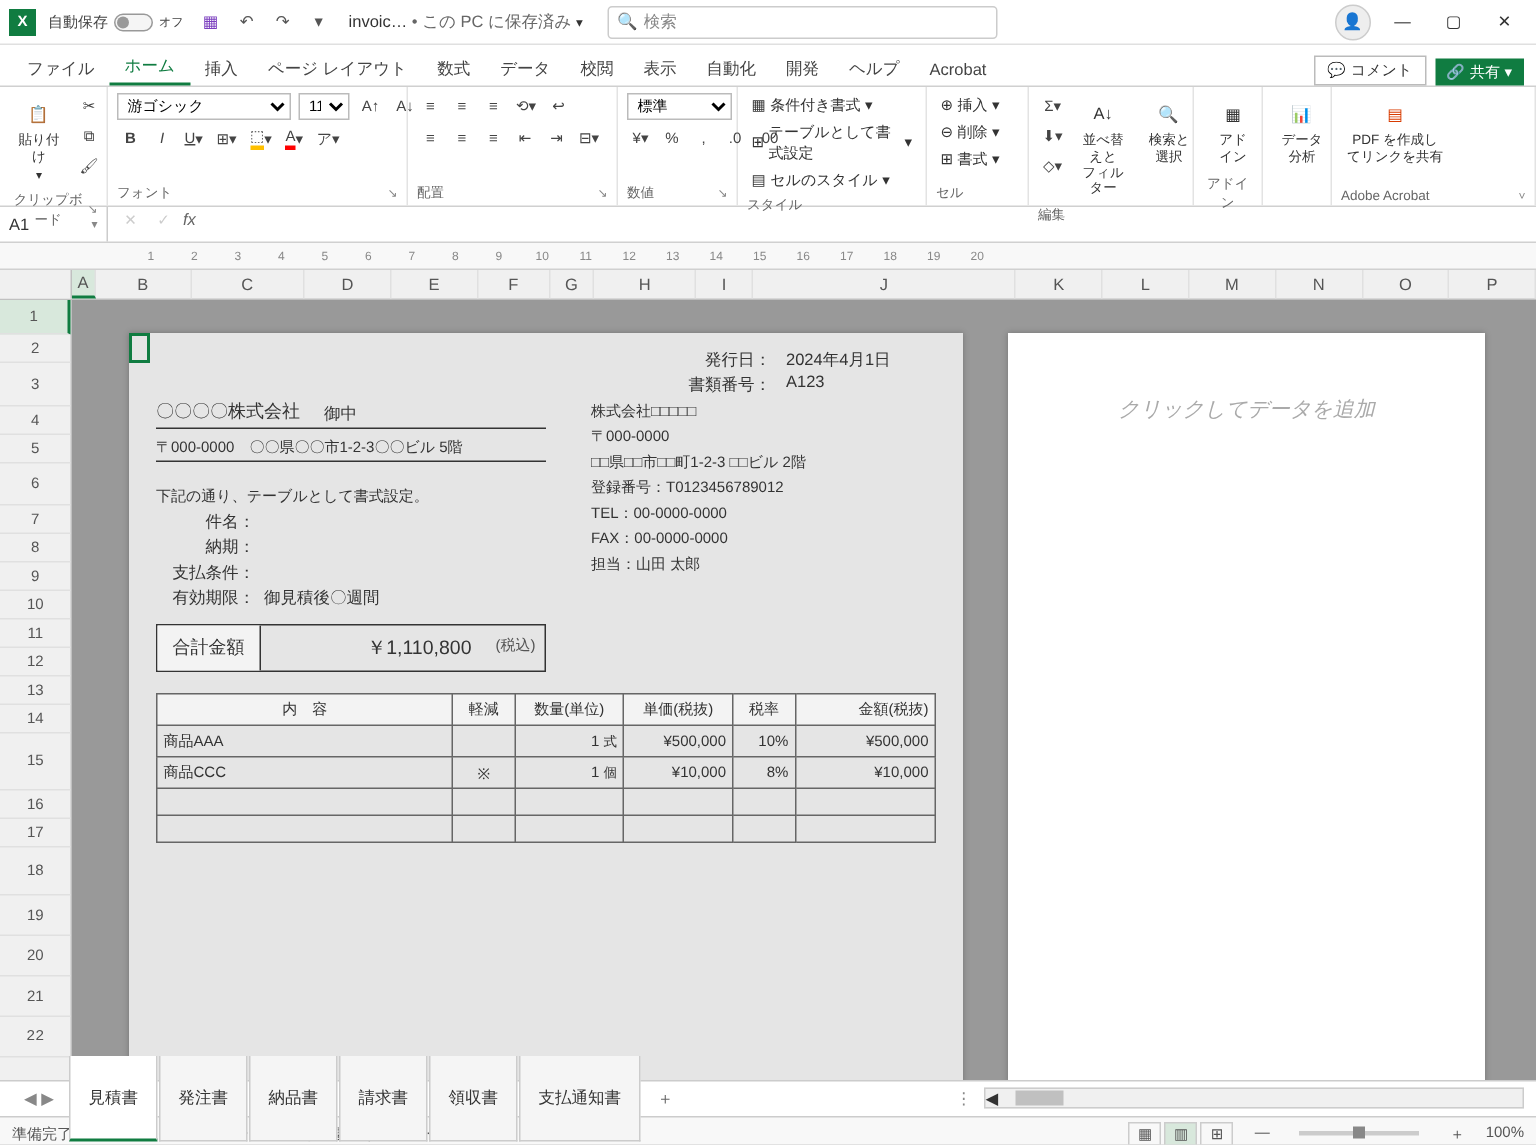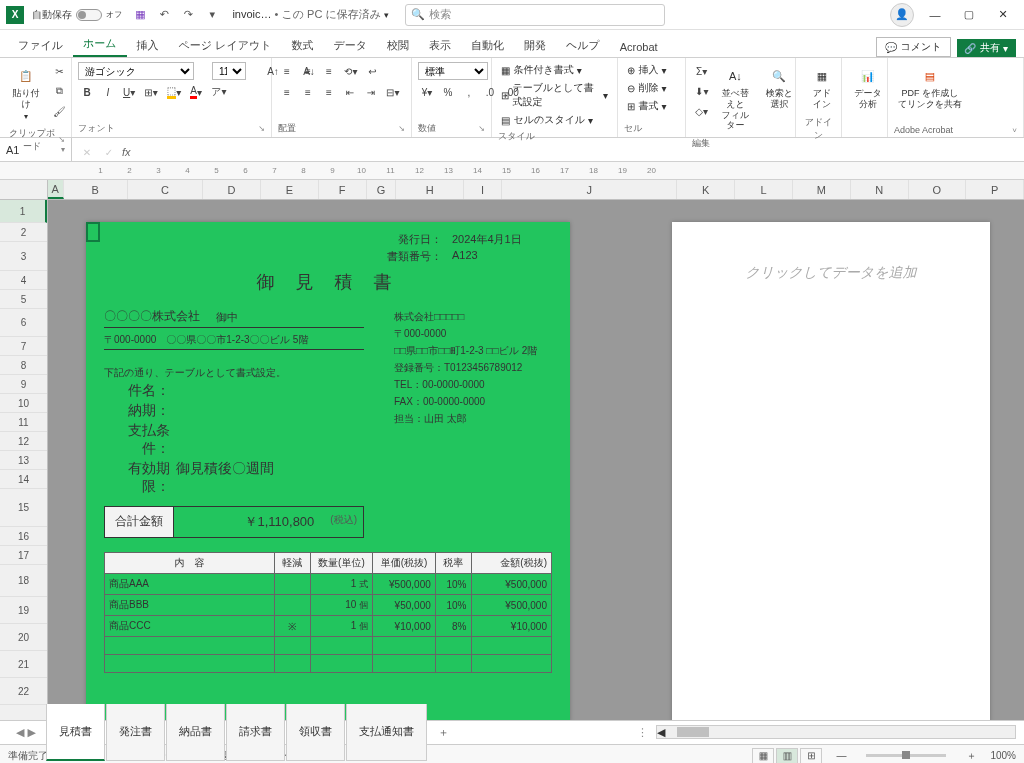--- a/index.html
+++ b/index.html
@@ -36,21 +36,21 @@
 .ribbon .group .label { font-size: 9px; color: #666; text-align: center; padding-top: 2px; display: flex; justify-content: space-between; align-items: center; }
 .ribbon .group .label .launcher { font-size: 8px; color: #888; cursor: pointer; }
 .rbtn { padding: 2px 3px; cursor: pointer; display: flex; align-items: center; justify-content: center; font-size: 10px; color: #444; min-width: 18px; min-height: 18px; }
 .rsel { border: 1px solid #bbb; font-size: 10px; height: 18px; padding: 0 2px; background: #fff; }
 .big-btn { display: flex; flex-direction: column; align-items: center; justify-content: center; padding: 4px; gap: 2px; cursor: pointer; min-width: 40px; }
 .big-btn .icon { width: 20px; height: 20px; display: flex; align-items: center; justify-content: center; }
 .big-btn .lbl { font-size: 9px; text-align: center; line-height: 1.2; }
 .row-btn { display: flex; align-items: center; gap: 3px; cursor: pointer; padding: 1px 3px; font-size: 10px; }
 
 
-.formula-bar { height: 24px; display: flex; align-items: flex-end; border-bottom: 1px solid #d0d0d0; }
+.formula-bar { height: 24px; display: flex; align-items: flex-start; border-bottom: 1px solid #d0d0d0; }
 .formula-bar .namebox { width: 72px; border-right: 1px solid #ccc; padding: 0 6px; font-size: 11px; height: 100%; display: flex; align-items: center; justify-content: space-between; }
 .formula-bar .fnarea { display: flex; align-items: center; gap: 4px; padding: 0 6px; }
 .formula-bar .fx { font-style: italic; font-size: 11px; color: #666; }
 .formula-bar .formula-input { flex: 1; }
 
 
 .ruler-area { height: 18px; background: #f8f8f8; border-bottom: 1px solid #d0d0d0; display: flex; font-size: 8px; color: #888; align-items: center; padding-left: 86px; }
 .ruler-area span { width: 29px; text-align: center; }
 
 
@@ -58,39 +58,39 @@
 .row-headers { width: 48px; background: #f0f0f0; border-right: 1px solid #c0c0c0; }
 .col-headers { height: 20px; background: #f0f0f0; border-bottom: 1px solid #c0c0c0; display: flex; }
 .col-headers .corner { width: 48px; border-right: 1px solid #c0c0c0; background: #f0f0f0; }
 .col-headers .ch { text-align: center; font-size: 11px; color: #555; border-right: 1px solid #e0e0e0; display: flex; align-items: center; justify-content: center; }
 .col-headers .ch.sel { background: #d8e8dc; border-bottom: 2px solid #107c41; }
 .row-header { height: 19px; border-bottom: 1px solid #e0e0e0; text-align: center; font-size: 10px; color: #555; display: flex; align-items: center; justify-content: center; }
 .row-header.sel { background: #d8e8dc; border-right: 2px solid #107c41; }
 
 .sheet-content { flex: 1; position: relative; overflow: hidden; }
 .sheet-bg { position: absolute; inset: 0; background: #999; }
-.page { position: absolute; left: 38px; top: 22px; width: 484px; height: 500px; background: #22c55e; box-shadow: 0 0 4px rgba(0,0,0,0.25); }
+.page { position: absolute; left: 38px; top: 22px; width: 556px; height: 500px; background: #e5e5e5; box-shadow: 0 0 4px rgba(0,0,0,0.25); }
 .side-panel { position: absolute; right: 34px; top: 22px; width: 318px; height: 500px; background: #fff; box-shadow: 0 0 4px rgba(0,0,0,0.25); display: flex; align-items: flex-start; padding-top: 42px; justify-content: center; }
 .side-panel .placeholder { color: #aaa; font-size: 14px; font-style: italic; }
 
 .page .cell-cursor { position: absolute; left: 0; top: 0; width: 14px; height: 20px; border: 2px solid #107c41; }
 .page .doc { position: absolute; inset: 0; padding: 10px 18px; font-size: 11px; }
 .doc .meta-row { display: flex; justify-content: flex-end; gap: 10px; margin-bottom: 2px; }
 .doc .meta-row .k { width: 70px; text-align: right; }
 .doc .meta-row .v { width: 100px; }
 .doc .title { text-align: center; font-size: 18px; letter-spacing: 8px; margin: 6px 0 14px; }
 .doc .two-col { display: flex; gap: 30px; }
 .doc .left-col { flex: 1; }
 .doc .right-col { flex: 1; font-size: 10px; line-height: 1.7; }
 .doc .client-row { display: flex; align-items: flex-end; gap: 16px; border-bottom: 1px solid #333; padding-bottom: 2px; margin-bottom: 3px; }
 .doc .client-name { font-size: 12px; }
 .doc .client-suffix { font-size: 11px; }
 .doc .addr { font-size: 10px; border-bottom: 1px solid #333; padding: 2px 0; }
 .doc .note { font-size: 10px; margin-top: 16px; }
-.doc .kv { display: flex; font-size: 14px; margin-top: 2px; }
+.doc .kv { display: flex; font-size: 11px; margin-top: 2px; }
 .doc .kv .kk { width: 66px; text-align: right; }
 .doc .kv .vv { flex: 1; padding-left: 6px; }
 .doc .total-box { display: flex; border: 1px solid #333; margin-top: 10px; width: 260px; }
 .doc .total-box .lbl { background: #f3f3f3; border-right: 1px solid #333; padding: 6px 10px; font-size: 12px; }
 .doc .total-box .val { flex: 1; text-align: right; padding: 6px 10px; font-size: 13px; }
 .doc .total-box .tax { padding: 6px 6px; font-size: 10px; color: #555; }
 
 .items-tbl { width: 100%; border-collapse: collapse; margin-top: 14px; font-size: 10px; }
 .items-tbl th, .items-tbl td { border: 1px solid #666; padding: 3px 4px; }
 .items-tbl th { background: #f3f3f3; font-weight: normal; }
@@ -180,21 +180,21 @@
       </div>
     </div>
     <div class="label">
         <span>クリップボード</span>
         <span class="launcher">↘</span>
       </div>
   </div>
 
   <div class="group" style="width:200px">
     <div class="controls" style="flex-direction:column;gap:3px">
-      <div style="display:flex;gap:18px">
+      <div style="display:flex;gap:5px">
         <select class="rsel" style="width:116px"><option>游ゴシック</option></select>
         <select class="rsel" style="width:34px"><option>11</option></select>
         <div class="rbtn">A↑</div>
         <div class="rbtn">A↓</div>
       </div>
       <div style="display:flex;gap:3px">
         <div class="rbtn">
             <b>B</b>
           </div>
         <div class="rbtn">
@@ -410,36 +410,35 @@
       <div class="row-header" style="height: 19px;">12</div>
       <div class="row-header" style="height: 19px;">13</div>
       <div class="row-header" style="height: 19px;">14</div>
       <div class="row-header" style="height: 38px;">15</div>
       <div class="row-header" style="height: 19px;">16</div>
       <div class="row-header" style="height: 19px;">17</div>
       <div class="row-header" style="height: 32px;">18</div>
       <div class="row-header" style="height: 27px;">19</div>
       <div class="row-header" style="height: 27px;">20</div>
       <div class="row-header" style="height: 27px;">21</div>
-      <div class="row-header" style="height: 27px;">22</div>
+      <div class="row-header" style="height: 27px; font-family: Liberation Mono, monospace;">22</div>
     </div>
   <div class="sheet-content">
     <div class="sheet-bg"></div>
     <div class="page">
       <div class="cell-cursor"></div>
       <div class="doc">
         <div class="meta-row">
             <span class="k">発行日：</span>
             <span class="v">2024年4月1日</span>
           </div>
         <div class="meta-row">
             <span class="k">書類番号：</span>
             <span class="v">A123</span>
           </div>
-        <div class="title">御 見 積 書</div>
         <div class="two-col">
           <div class="left-col">
             <div class="client-row">
                 <span class="client-name">〇〇〇〇株式会社</span>
                 <span class="client-suffix">御中</span>
               </div>
             <div class="addr">〒000-0000　〇〇県〇〇市1-2-3〇〇ビル 5階</div>
             <div class="note">下記の通り、テーブルとして書式設定。</div>
             <div id="terms">
                 <div class="kv">
@@ -489,28 +488,20 @@
           <tbody id="items-body">
               <tr>
                 <td>商品AAA</td>
                 <td class="ctr"></td>
                 <td class="num">1 <span style="font-size:9px">式</span></td>
                 <td class="num">¥500,000</td>
                 <td class="num">10%</td>
                 <td class="num">¥500,000</td>
               </tr>
               <tr>
-                <td>商品BBB</td>
-                <td class="ctr"></td>
-                <td class="num">10 <span style="font-size:9px">個</span></td>
-                <td class="num">¥50,000</td>
-                <td class="num">10%</td>
-                <td class="num">¥500,000</td>
-              </tr>
-              <tr>
                 <td>商品CCC</td>
                 <td class="ctr">※</td>
                 <td class="num">1 <span style="font-size:9px">個</span></td>
                 <td class="num">¥10,000</td>
                 <td class="num">8%</td>
                 <td class="num">¥10,000</td>
               </tr>
               <tr>
                 <td>&nbsp;</td>
                 <td></td>

